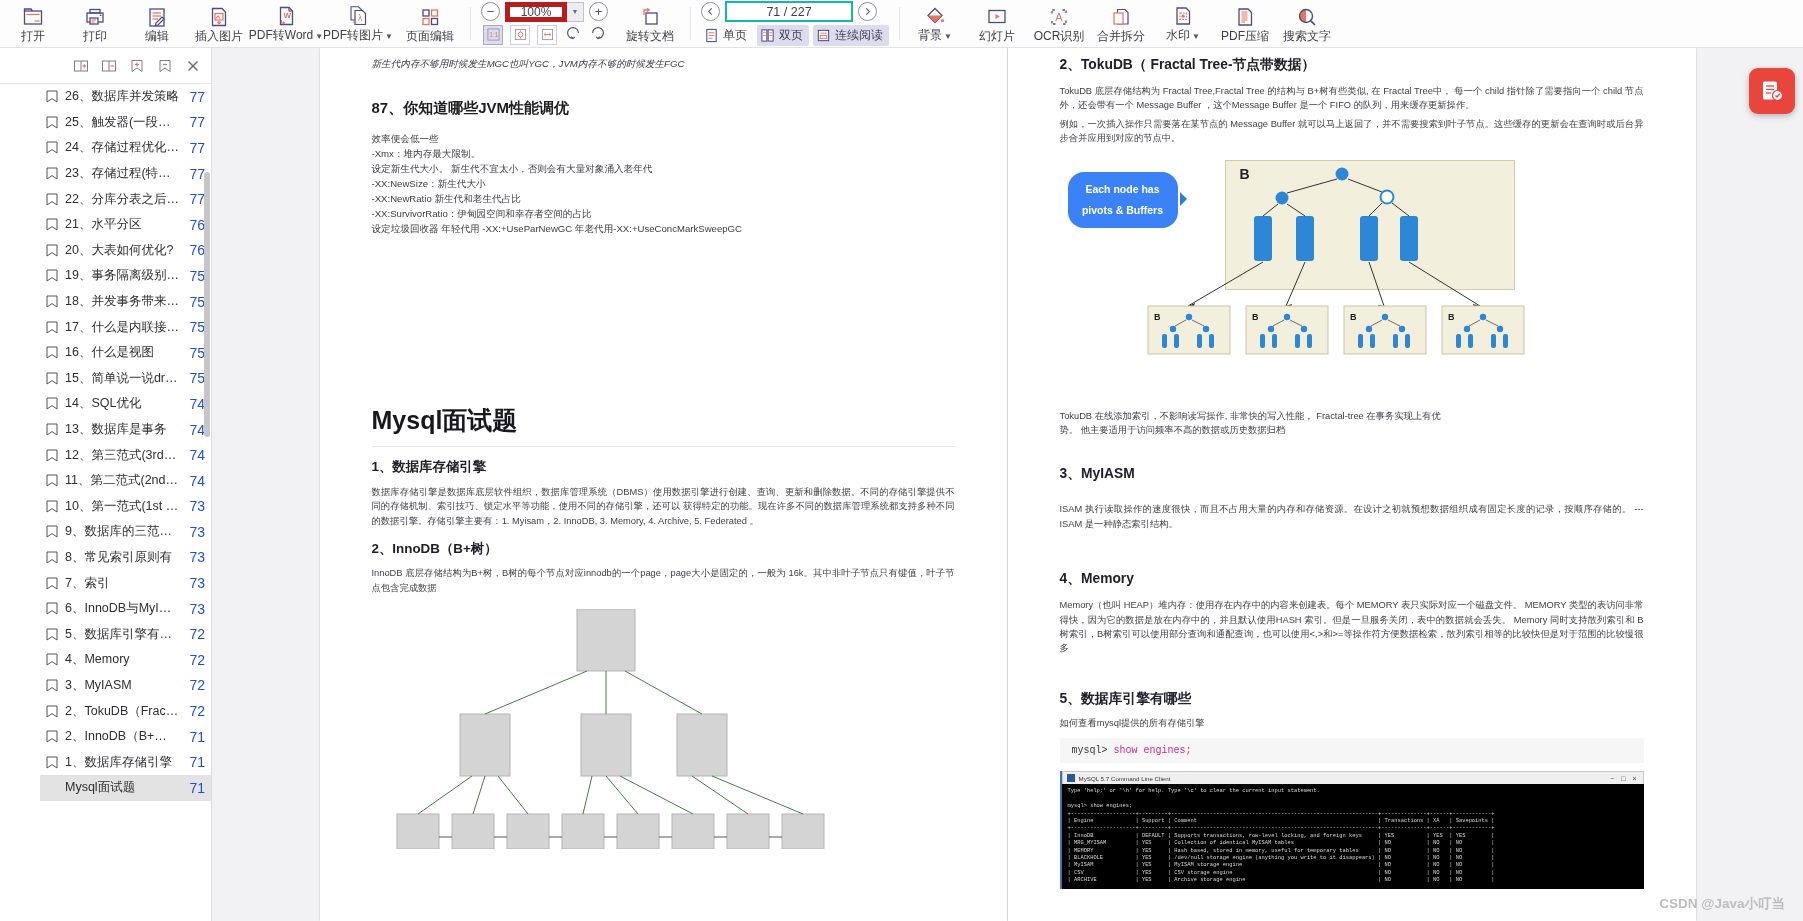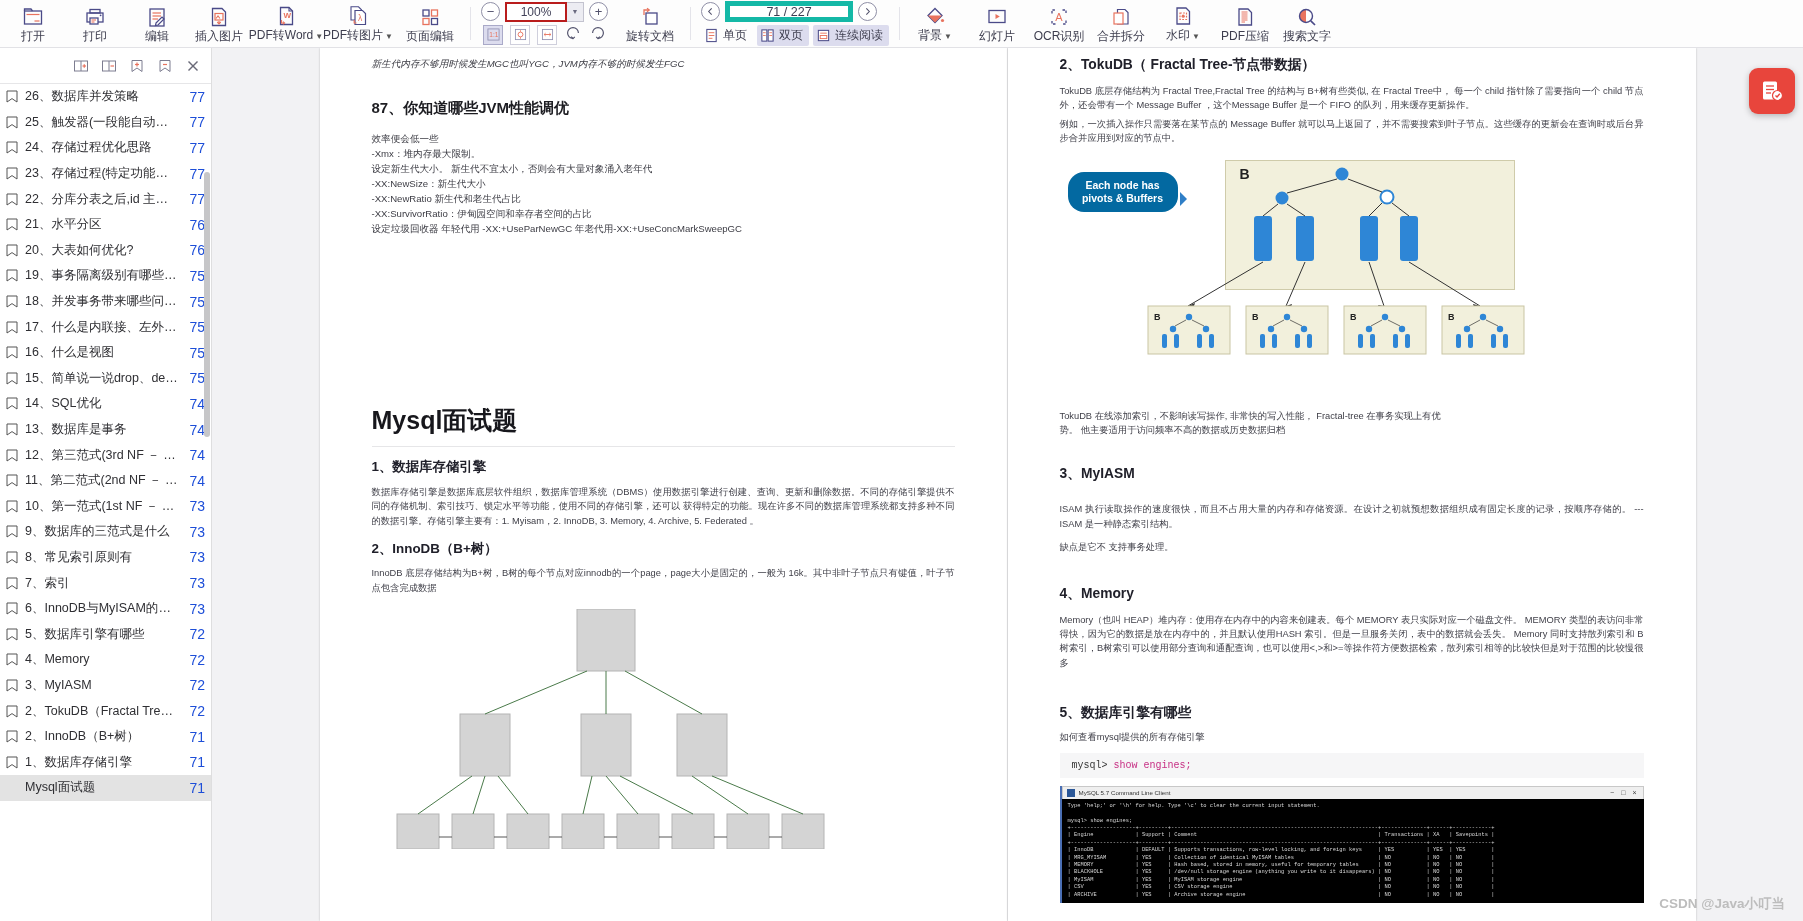--- a/index.html
+++ b/index.html
@@ -36,40 +36,40 @@
   .zoom-grp { display:flex; flex-direction:column; justify-content:center; padding:0 6px; gap:2px;}
   .zoom-row1 { display:flex; align-items:center; gap:5px; }
   .zoom-row2 { display:flex; align-items:center; gap:7px; padding-left:2px;}
   .circbtn {
     width:19px;height:19px;border-radius:50%;
     border:1.3px solid #8f8fa6; color:#51516b;
     display:flex;align-items:center;justify-content:center;
     font-size:13px; line-height:1; background:#fff;
   }
   .zoom-box {
-    width:62px;height:20px;border:2px solid #b91c1c;background:#fff;
+    width:62px;height:20px;border:5px solid #b91c1c;background:#fff;
     display:flex;align-items:center;justify-content:center;
     font-size:12px;color:#43435a;
   }
   .zoom-caret {
     width:17px;height:20px;border:1px solid #c3c3cf;border-left:none;background:#ececf2;
     display:flex;align-items:center;justify-content:center;font-size:7px;color:#6a6a80;
   }
   .mini-btn {
     width:20px;height:20px;border:1px solid #cfcfdc;background:#fff;
     display:flex;align-items:center;justify-content:center;
   }
   .mini-btn.sel { background:#dcdcee; border-color:#a9a9c8; }
   .rot-ic { width:18px;height:18px; }
 
   
   .page-grp { display:flex; flex-direction:column; justify-content:center; gap:3px; padding:0 6px;}
   .page-row1 { display:flex; align-items:center; gap:5px; }
   .page-box {
-    width:128px;height:21px;border:5px solid #14b8a6;background:#fff;
+    width:128px;height:21px;border:2px solid #14b8a6;background:#fff;
     display:flex;align-items:center;justify-content:center;
     font-size:12.5px;color:#3d3d52;
   }
   .page-row2 { display:flex; align-items:center; gap:4px; }
   .vm-btn {
     display:flex;align-items:center;gap:4px;
     padding:1px 6px 1px 3px; height:21px; border-radius:2px;
     font-size:12px;color:#3d3d4e;
   }
   .vm-btn.sel { background:#dcdcee; }
@@ -86,20 +86,21 @@
   .sb-tools {
     height:36px; display:flex; align-items:center; justify-content:flex-end;
     gap:11px; padding-right:10px; border-bottom:1px solid #e6e6e8;
   }
   .sb-tool { width:17px;height:17px; display:flex;align-items:center;justify-content:center;}
   .sb-list { flex:1; overflow:hidden; position:relative; }
   .sb-row {
     height:25.6px; display:flex; align-items:center;
     padding-left:6px; padding-right:6px; font-size:12.5px; color:#2f2f33;
     white-space:nowrap;
+    margin-left:40px;
   }
   .sb-row.active { background:#e3e3e3; font-weight:normal; }
   .sb-bk { width:13px;min-width:13px;height:14px;margin-right:6px; display:flex;align-items:center;}
   .sb-txt { flex:1; overflow:hidden; text-overflow:ellipsis; white-space:nowrap; padding-right:6px;}
   .sb-pg { font-size:14px; color:#1d4ed8; min-width:20px; text-align:right; }
   .sb-scroll {
     position:absolute; right:1px; top:0; width:6px; height:100%;
   }
   .sb-thumb { position:absolute; left:0; width:6px; background:#c6c6c8; border-radius:3px; top:88px; height:265px;}
 
@@ -126,22 +127,22 @@
   }
   .kw2 { color:#c72f84; }
 
   
   .btree { position:relative; height:240px; margin-top:14px;}
 
   
   .ft-wrap { position:relative; height:255px; margin-top:8px; }
   .ft-box { position:absolute; background:#f2f0dc; border:1px solid #cfcbaa; }
   .ft-bubble {
-    position:absolute; background:#0369a1; color:#fff; border-radius:16px;
-    font-size:10.5px; text-align:center; line-height:13px; padding:7px 9px; font-weight:bold;
+    position:absolute; background:#3b82f6; color:#fff; border-radius:16px;
+    font-size:10.5px; text-align:center; line-height:21px; padding:7px 9px; font-weight:bold;
   }
   .ft-bubble:after {
     content:''; position:absolute; right:-9px; top:20px;
     border:7px solid transparent; border-left-color:#2f7fc7; border-right:0;
   }
 
   
   .console {
     background:#000; color:#d7d7d7;
     font-family:"Liberation Mono","DejaVu Sans Mono", monospace;
@@ -927,21 +928,20 @@
 
             <div class="d-p">TokuDB 在线添加索引，不影响读写操作, 非常快的写入性能， Fractal-tree 在事务实现上有优</div>
             <div class="d-p">势。 他主要适用于访问频率不高的数据或历史数据归档</div>
 
             <div style="height:28px"></div>
             <div class="d-h3" style="font-size:13.8px;">3、MyIASM</div>
             <div style="height:10px"></div>
             <div style="height:9px"></div>
             <div class="d-p">ISAM 执行读取操作的速度很快，而且不占用大量的内存和存储资源。在设计之初就预想数据组织成有固定长度的记录，按顺序存储的。 --- ISAM 是一种静态索引结构。</div>
             <div style="height:9px"></div>
-            <div class="d-p">缺点是它不 支持事务处理。</div>
 
             <div style="height:30px"></div>
             <div class="d-h3" style="font-size:13.8px;">4、Memory</div>
             <div style="height:10px"></div>
             <div class="d-p">Memory（也叫 HEAP）堆内存：使用存在内存中的内容来创建表。每个 MEMORY 表只实际对应一个磁盘文件。 MEMORY 类型的表访问非常得快，因为它的数据是放在内存中的，并且默认使用HASH 索引。但是一旦服务关闭，表中的数据就会丢失。 Memory 同时支持散列索引和 B 树索引，B树索引可以使用部分查询和通配查询，也可以使用&lt;,&gt;和&gt;=等操作符方便数据检索，散列索引相等的比较快但是对于范围的比较慢很多</div>
 
             <div style="height:34px"></div>
             <div class="d-h3" style="font-size:13.8px;">5、数据库引擎有哪些</div>
             <div style="height:8px"></div>
             <div class="d-p">如何查看mysql提供的所有存储引擎</div>

